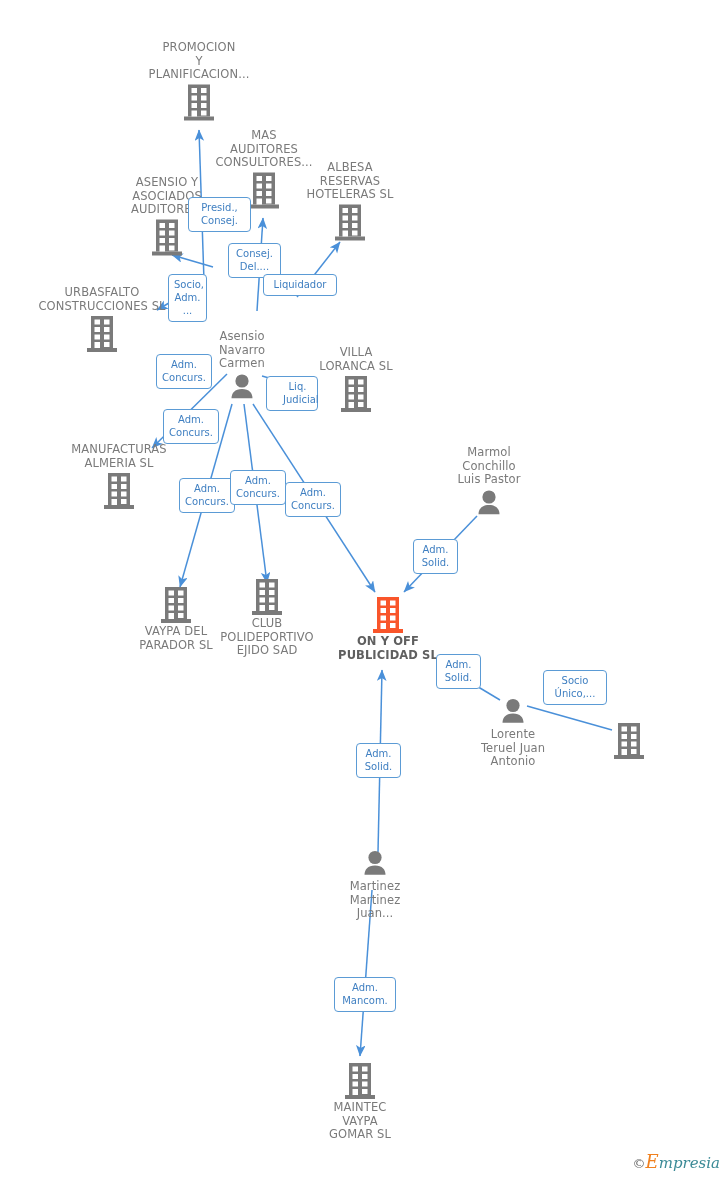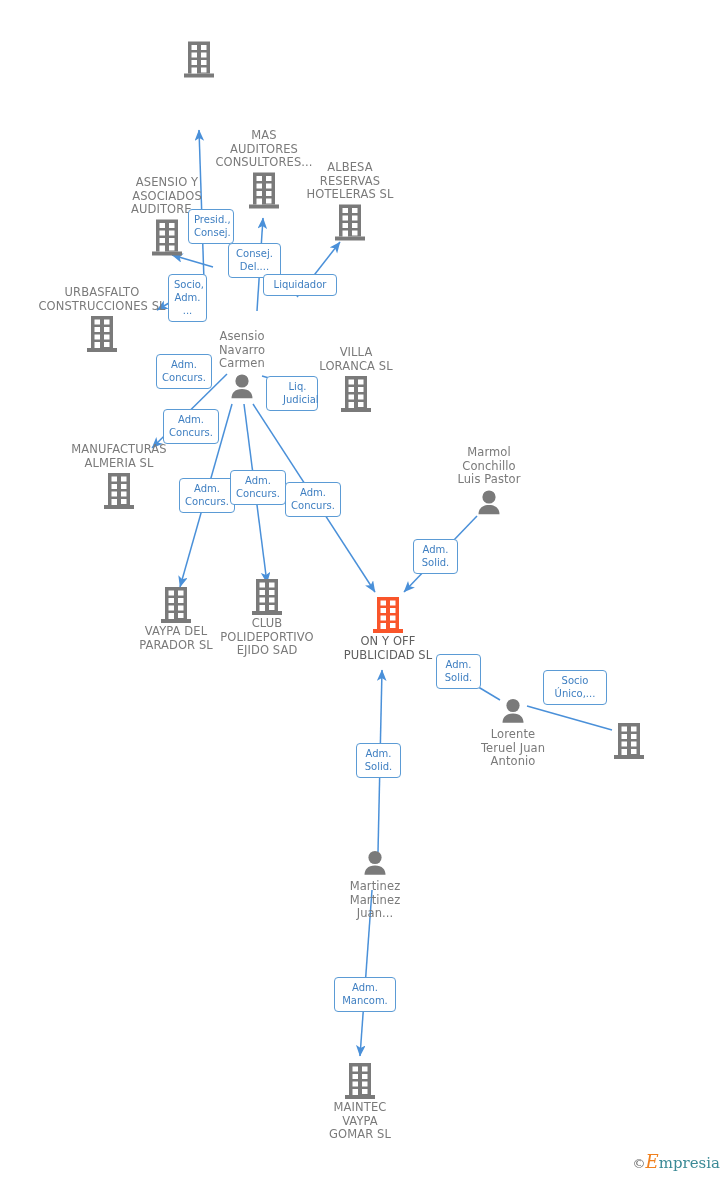--- a/index.html
+++ b/index.html
@@ -46,21 +46,21 @@
     display: block;
     font-size: 11.5px;
     color: #7a7a7a;
     letter-spacing: .1px;
     white-space: pre-line;
     margin-top: 1px;
   }
   .node.label-above .node-label { margin: 0 0 2px 0; }
   .node.highlight .node-label {
     color: #5f5f5f;
-    font-weight: normal;
+    font-weight: bold;
     font-size: 11.5px;
   }
 
   
   .rel {
     position: absolute;
     box-sizing: border-box;
     background: #ffffff;
     border: 1px solid #5b9bd5;
     border-radius: 4px;
@@ -88,20 +88,21 @@
     color: #6b6b6b;
     font-family: "DejaVu Sans", "Liberation Sans", sans-serif;
   }
   #watermark .e {
     color: #f0801e;
     font-style: italic;
     font-size: 18px;
   }
   #watermark .rest {
     color: #3b8a96;
+    font-style: italic;
   }
 </style>
 </head>
 <body>
 
 <div id="canvas">
 
   <svg id="edges" viewBox="0 0 728 1180" xmlns="http://www.w3.org/2000/svg">
     <defs>
       <marker id="arrowblue" markerWidth="9" markerHeight="9" refX="7.2" refY="3.2" orient="auto" markerUnits="strokeWidth">
@@ -122,20 +123,23 @@
         <path d="M 477 516 L 404 592" marker-end="url(#arrowblue)"></path>
         <path d="M 378 852 L 382 670" marker-end="url(#arrowblue)"></path>
         <path d="M 372 890 L 360 1056" marker-end="url(#arrowblue)"></path>
         <path d="M 500 700 L 440 664"></path>
         <path d="M 527 706 L 612 730"></path>
       </g>
   </svg>
 
   <div id="node-layer">
       <div class="node label-above" style="left: 199px; top: 81px; transform: translateY(-40.5px);">
+        <span class="node-label">PROMOCION
+Y
+PLANIFICACION...</span>
         <span class="icon-wrap"><svg width="32" height="38" viewBox="0 0 32 38" xmlns="http://www.w3.org/2000/svg">
             <rect x="5" y="1" width="22" height="32" fill="#7a7a7a"></rect>
             <rect x="1" y="33" width="30" height="4" fill="#7a7a7a"></rect>
             <rect x="8.5" y="4.5" width="5.5" height="5" fill="#fff"></rect>
             <rect x="18" y="4.5" width="5.5" height="5" fill="#fff"></rect>
             <rect x="8.5" y="12" width="5.5" height="5" fill="#fff"></rect>
             <rect x="18" y="12" width="5.5" height="5" fill="#fff"></rect>
             <rect x="8.5" y="19.5" width="5.5" height="5" fill="#fff"></rect>
             <rect x="18" y="19.5" width="5.5" height="5" fill="#fff"></rect>
             <rect x="8.5" y="27" width="5.5" height="6" fill="#fff"></rect>
@@ -353,21 +357,21 @@
             <rect x="8.5" y="27" width="5.5" height="6" fill="#fff"></rect>
             <rect x="18" y="27" width="5.5" height="5" fill="#fff"></rect>
           </svg></span>
         <span class="node-label">MAINTEC
 VAYPA
 GOMAR SL</span>
       </div>
     </div>
 
   <div id="rel-layer">
-      <div class="rel" style="left: 188px; top: 197px; width: 46px; min-height: 34px; margin-top: 12px;">Presid.,
+      <div class="rel" style="left: 188px; top: 197px; width: 63px; min-height: 34px;">Presid.,
 Consej.</div>
       <div class="rel" style="left: 228px; top: 243px; width: 53px; min-height: 34px;">Consej.
 Del....</div>
       <div class="rel" style="left: 263px; top: 274px; width: 74px; min-height: 20px;">Liquidador</div>
       <div class="rel" style="left: 168px; top: 274px; width: 39px; min-height: 34px;">Socio,
 Adm. ...</div>
       <div class="rel" style="left: 156px; top: 354px; width: 56px; min-height: 34px;">Adm.
 Concurs.</div>
       <div class="rel" style="left: 266px; top: 376px; width: 52px; min-height: 34px; padding-left: 16px;">Liq.
 Judicial</div>

